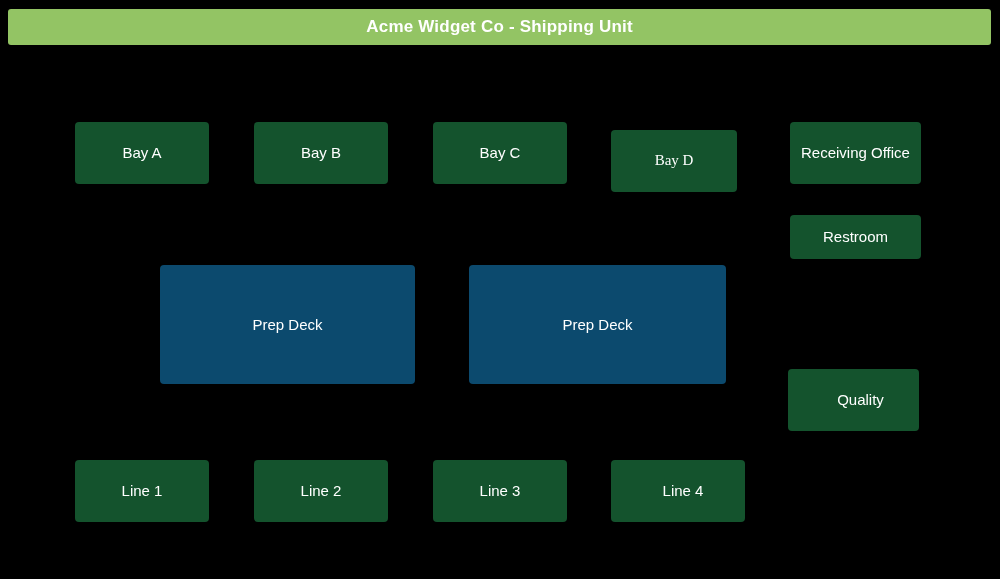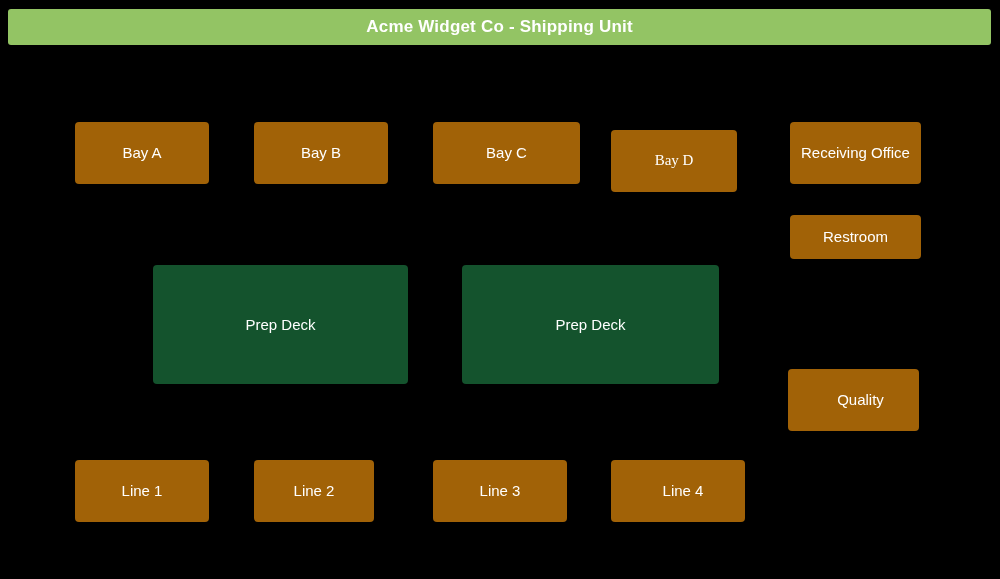--- a/index.html
+++ b/index.html
@@ -49,24 +49,25 @@
   }
   .room-label {
     color: #ffffff;
     font-size: 15px;
     font-weight: normal;
     text-align: center;
     white-space: nowrap;
     line-height: 1.15;
   }
   .room.blue {
-    background: #a16207;
+    background: #14532d;
   }
   .room.orange {
-    background: #14532d;
+    background: #0c4a6e;
+    margin-left: 7px;
   }
   .room.orange .room-label {
     font-size: 15px;
   }
 </style>
 </head>
 <body>
 
 <div id="canvas">
 
@@ -74,21 +75,21 @@
     <div class="banner-title">Acme Widget Co - Shipping Unit</div>
   </div>
 
   <div id="rooms-layer">
       <div class="room blue" style="left: 75px; top: 122px; width: 134px; height: 62px;">
         <span class="room-label">Bay A</span>
       </div>
       <div class="room blue" style="left: 254px; top: 122px; width: 134px; height: 62px;">
         <span class="room-label">Bay B</span>
       </div>
-      <div class="room blue" style="left: 433px; top: 122px; width: 147px; height: 62px;">
+      <div class="room blue" style="left: 433px; top: 122px; width: 134px; height: 62px;">
         <span class="room-label">Bay C</span>
       </div>
       <div class="room blue" style="left: 611px; top: 130px; width: 126px; height: 62px; font-family: Liberation Serif, serif;">
         <span class="room-label">Bay D</span>
       </div>
       <div class="room blue" style="left: 790px; top: 122px; width: 131px; height: 62px;">
         <span class="room-label">Receiving Office</span>
       </div>
       <div class="room blue" style="left: 790px; top: 215px; width: 131px; height: 44px;">
         <span class="room-label">Restroom</span>
@@ -98,21 +99,21 @@
       </div>
       <div class="room orange" style="left: 462px; top: 265px; width: 257px; height: 119px;">
         <span class="room-label">Prep Deck</span>
       </div>
       <div class="room blue" style="left: 788px; top: 369px; width: 131px; height: 62px; padding-left: 20px;">
         <span class="room-label">Quality</span>
       </div>
       <div class="room blue" style="left: 75px; top: 460px; width: 134px; height: 62px;">
         <span class="room-label">Line 1</span>
       </div>
-      <div class="room blue" style="left: 254px; top: 460px; width: 120px; height: 62px;">
+      <div class="room blue" style="left: 254px; top: 460px; width: 134px; height: 62px;">
         <span class="room-label">Line 2</span>
       </div>
       <div class="room blue" style="left: 433px; top: 460px; width: 134px; height: 62px;">
         <span class="room-label">Line 3</span>
       </div>
       <div class="room blue" style="left: 611px; top: 460px; width: 134px; height: 62px; padding-left: 16px;">
         <span class="room-label">Line 4</span>
       </div>
     </div>
 

